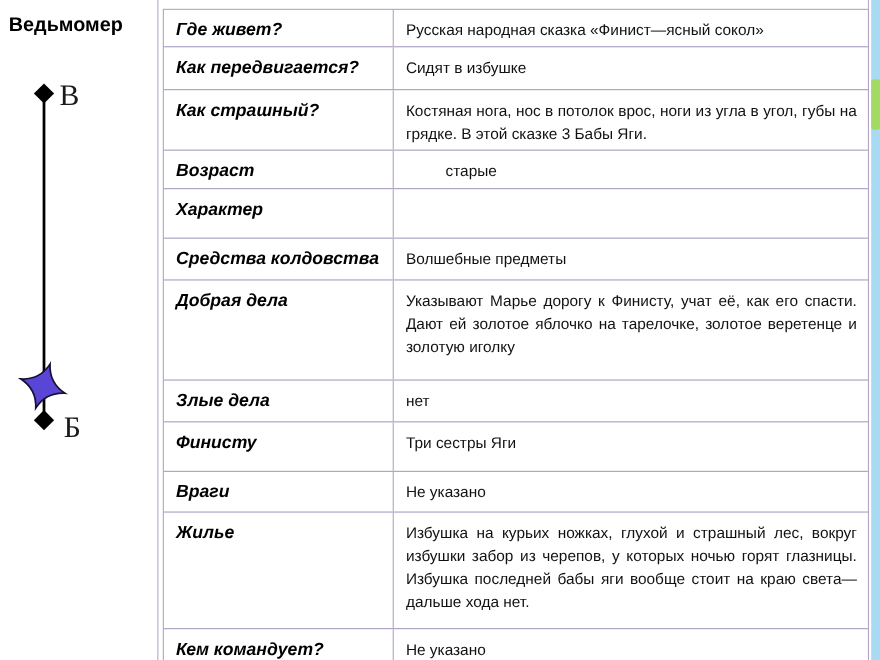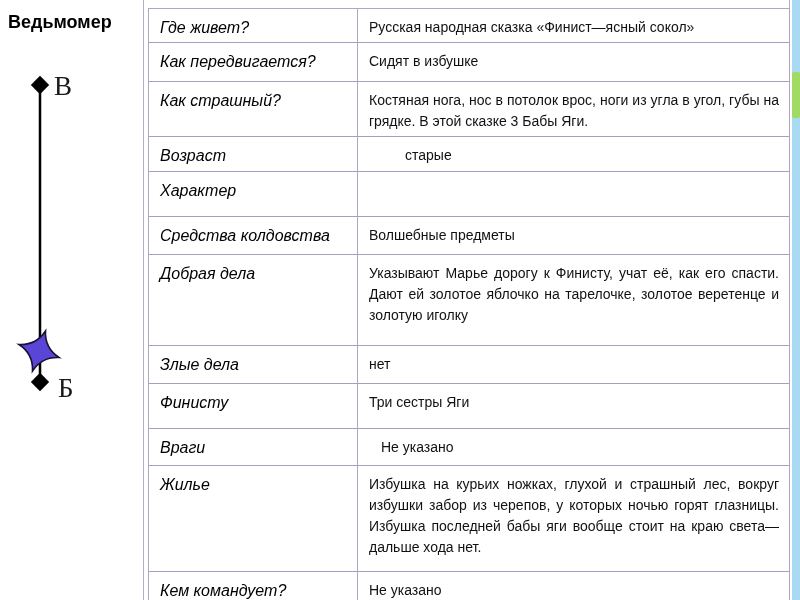--- a/index.html
+++ b/index.html
@@ -54,33 +54,33 @@
   }
   .t-row:nth-child(1)  { min-height: 30px; }
   .t-row:nth-child(2)  { min-height: 39px; }
   .t-row:nth-child(3)  { min-height: 51px; }
   .t-row:nth-child(4)  { min-height: 35px; gap: 36px; }
   .t-row:nth-child(5)  { min-height: 45px; }
   .t-row:nth-child(6)  { min-height: 38px; }
   .t-row:nth-child(7)  { min-height: 91px; }
   .t-row:nth-child(8)  { min-height: 38px; }
   .t-row:nth-child(9)  { min-height: 45px; }
-  .t-row:nth-child(10) { min-height: 37px; gap: 12px; }
+  .t-row:nth-child(10) { min-height: 37px; }
   .t-row:nth-child(11) { min-height: 106px; }
   .t-row:nth-child(12) { min-height: 44px; border-bottom: none; }
   .cell {
     box-sizing: border-box;
     font-size: 14px;
     line-height: 21px;
     padding: 8px 10px 4px 11px;
   }
   .cell.label {
     flex: 0 0 209px;
     border-right: 1px solid #b1a5c6;
-    font-weight: normal;
+    font-weight: bold;
     font-style: italic;
     font-size: 16px;
     color: #000000;
   }
   .cell.value {
     flex: 1 1 auto;
     text-align: justify;
   }
 
   

